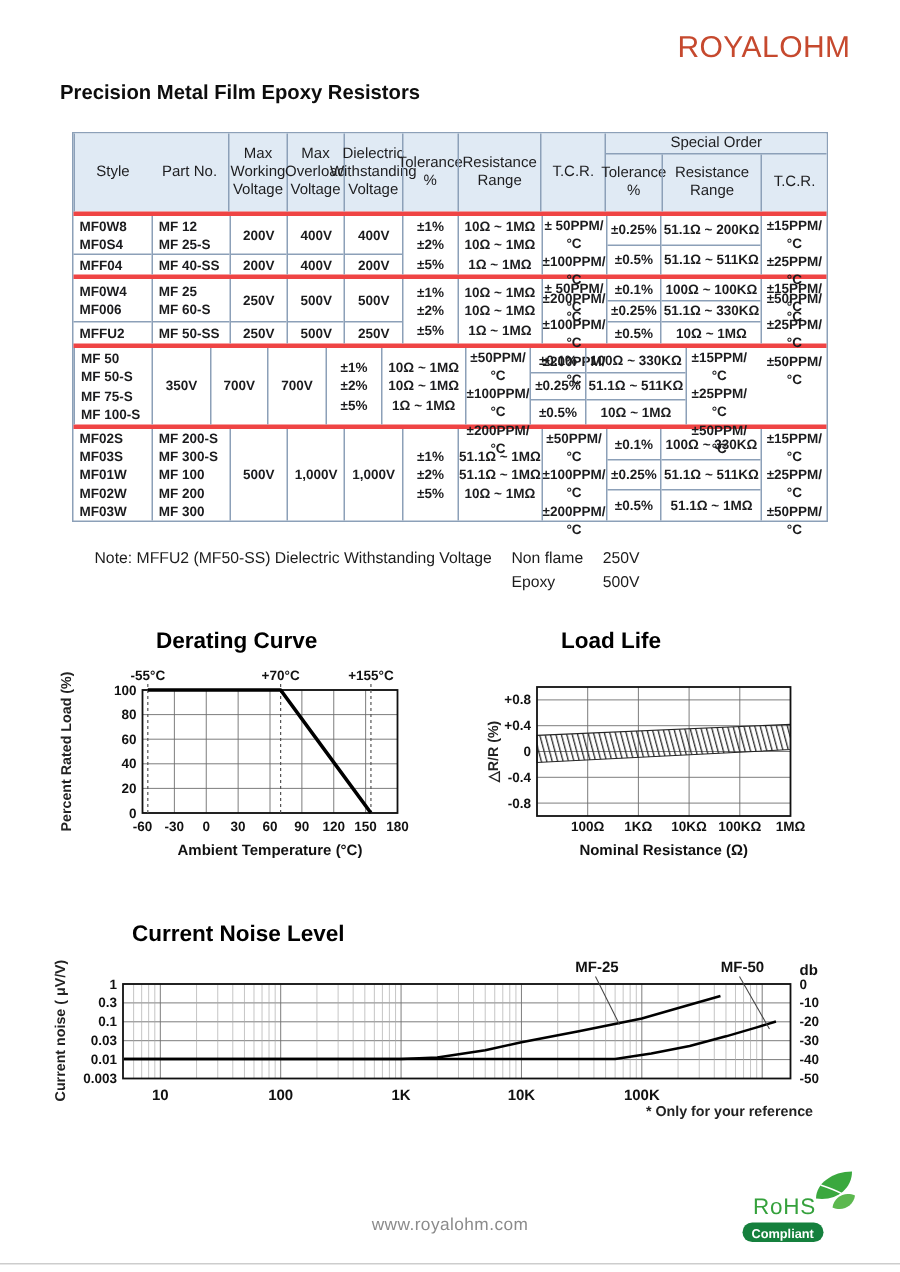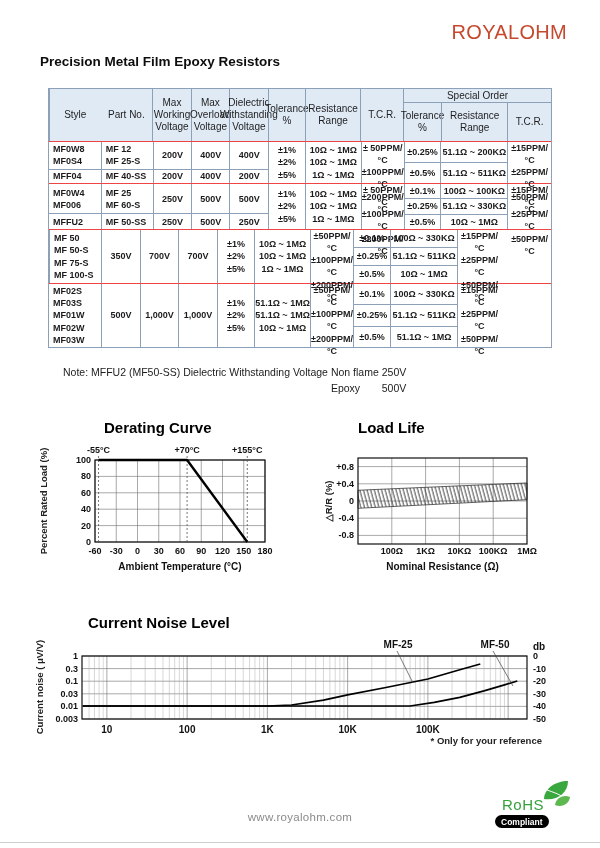--- a/index.html
+++ b/index.html
@@ -15,38 +15,38 @@
   .rt *{box-sizing:border-box;}
   .hdr{display:flex;background:#e0eaf4;height:52px;}
   .hc{display:flex;align-items:center;justify-content:center;text-align:center;
       white-space:pre-line;font-size:10px;line-height:1.2;color:#1d1d1f;}
   .colR{width:148px;display:flex;flex-direction:column;}
   .so{height:14px;border-bottom:1px solid #8ca0b8;}
   .hrow{flex:1;display:flex;}
   .w1{width:52px}.w2{width:52px}.w3{width:39px}.w4{width:38px}.w5{width:39px}
   .w6{width:37px}.w7{width:56px}.w8{width:43px}.w9{width:37px}.w10{width:67px}.w11{width:44px}
   .bl{border-left:1px solid #8ca0b8;}
-  .grp{display:flex;border-top:1px solid #ef4444;font-size:9px;font-weight:700;
+  .grp{display:flex;border-top:3px solid #ef4444;font-size:9px;font-weight:700;
        line-height:1.35;color:#1b1b1d;}
   .col{display:flex;flex-direction:column;}
   .sc{flex:1;display:flex;align-items:center;justify-content:center;text-align:center;
       white-space:pre-line;}
   .sc.left{justify-content:flex-start;text-align:left;padding-left:4px;}
   .f2{flex:2;}
   .bt{border-top:1px solid #8ca0b8;}
 
   
   .note{position:absolute;left:63px;top:364px;font-size:10.5px;color:#1c1c1c;
-        display:flex;gap:3px;line-height:16px;}
+        display:flex;gap:13px;line-height:16px;}
   .note-col div{white-space:nowrap;}
 
   
   .ct{position:absolute;font-size:15px;font-weight:700;color:#000;}
   #t-derating{left:104px;top:419px;}
-  #t-loadlife{left:358px;top:419px;}
+  #t-loadlife{left:374px;top:419px;}
   #t-noise{left:88px;top:614px;}
   #svg-derating{position:absolute;left:35px;top:440px;}
   #svg-loadlife{position:absolute;left:320px;top:440px;}
   #svg-noise{position:absolute;left:30px;top:636px;}
   .tick{font:700 9px "Liberation Sans",sans-serif;fill:#111;}
   .axis{font:700 10px "Liberation Sans",sans-serif;fill:#111;}
   .lbl{font:700 10px "Liberation Sans",sans-serif;fill:#111;}
   .small{font:700 9.5px "Liberation Sans",sans-serif;fill:#222;}
   .grid{stroke:#6e6e6e;stroke-width:.6;}
   .minor{stroke:#a8a8a8;stroke-width:.45;}
@@ -57,21 +57,21 @@
   .band{fill:url(#hatch);stroke:#222;stroke-width:.7;}
   .ptr{stroke:#444;stroke-width:.7;}
 
   
   .furl{position:absolute;left:0;top:811px;width:600px;text-align:center;
         font-size:11.5px;color:#8b8b8b;letter-spacing:.3px;}
   .fline{position:absolute;left:0;top:842px;width:600px;height:0;border-top:1px solid #cdcdcd;}
   .rohs{position:absolute;left:495px;top:783px;width:72px;height:50px;}
   .rohs-text{position:absolute;left:7px;top:13px;font-size:15px;font-weight:400;color:#35a13c;
              text-shadow:-1px 0 #fff,1px 0 #fff,0 1px #fff,0 -1px #fff;letter-spacing:.5px;}
-  .rohs-pill{position:absolute;left:0;top:32px;background:#000000;color:#fff;font-size:8.5px;
+  .rohs-pill{position:absolute;left:0;top:32px;background:#15803d;color:#fff;font-size:8.5px;
              font-weight:700;padding:1.5px 6px;border-radius:8px;white-space:nowrap;}
   .leaf{position:absolute;right:-4px;top:-3px;}
 </style>
 </head>
 <body>
 
 <div class="logo">ROYALOHM</div>
 <div class="ptitle">Precision Metal Film Epoxy Resistors</div>
 
 <div class="rt">
@@ -260,20 +260,27 @@
     </div>
   </div>
 
   <div class="grp" style="height:64px">
     <div class="col w1">
       <div class="sc left">MF02S
 MF03S
 MF01W
 MF02W
 MF03W</div>
+    </div>
+    <div class="col w2 bl">
+      <div class="sc left">MF 200-S
+MF 300-S
+MF 100
+MF 200
+MF 300</div>
     </div>
     <div class="col w3 bl">
       <div class="sc">500V</div>
     </div>
     <div class="col w4 bl">
       <div class="sc">1,000V</div>
     </div>
     <div class="col w5 bl">
       <div class="sc">1,000V</div>
     </div>

